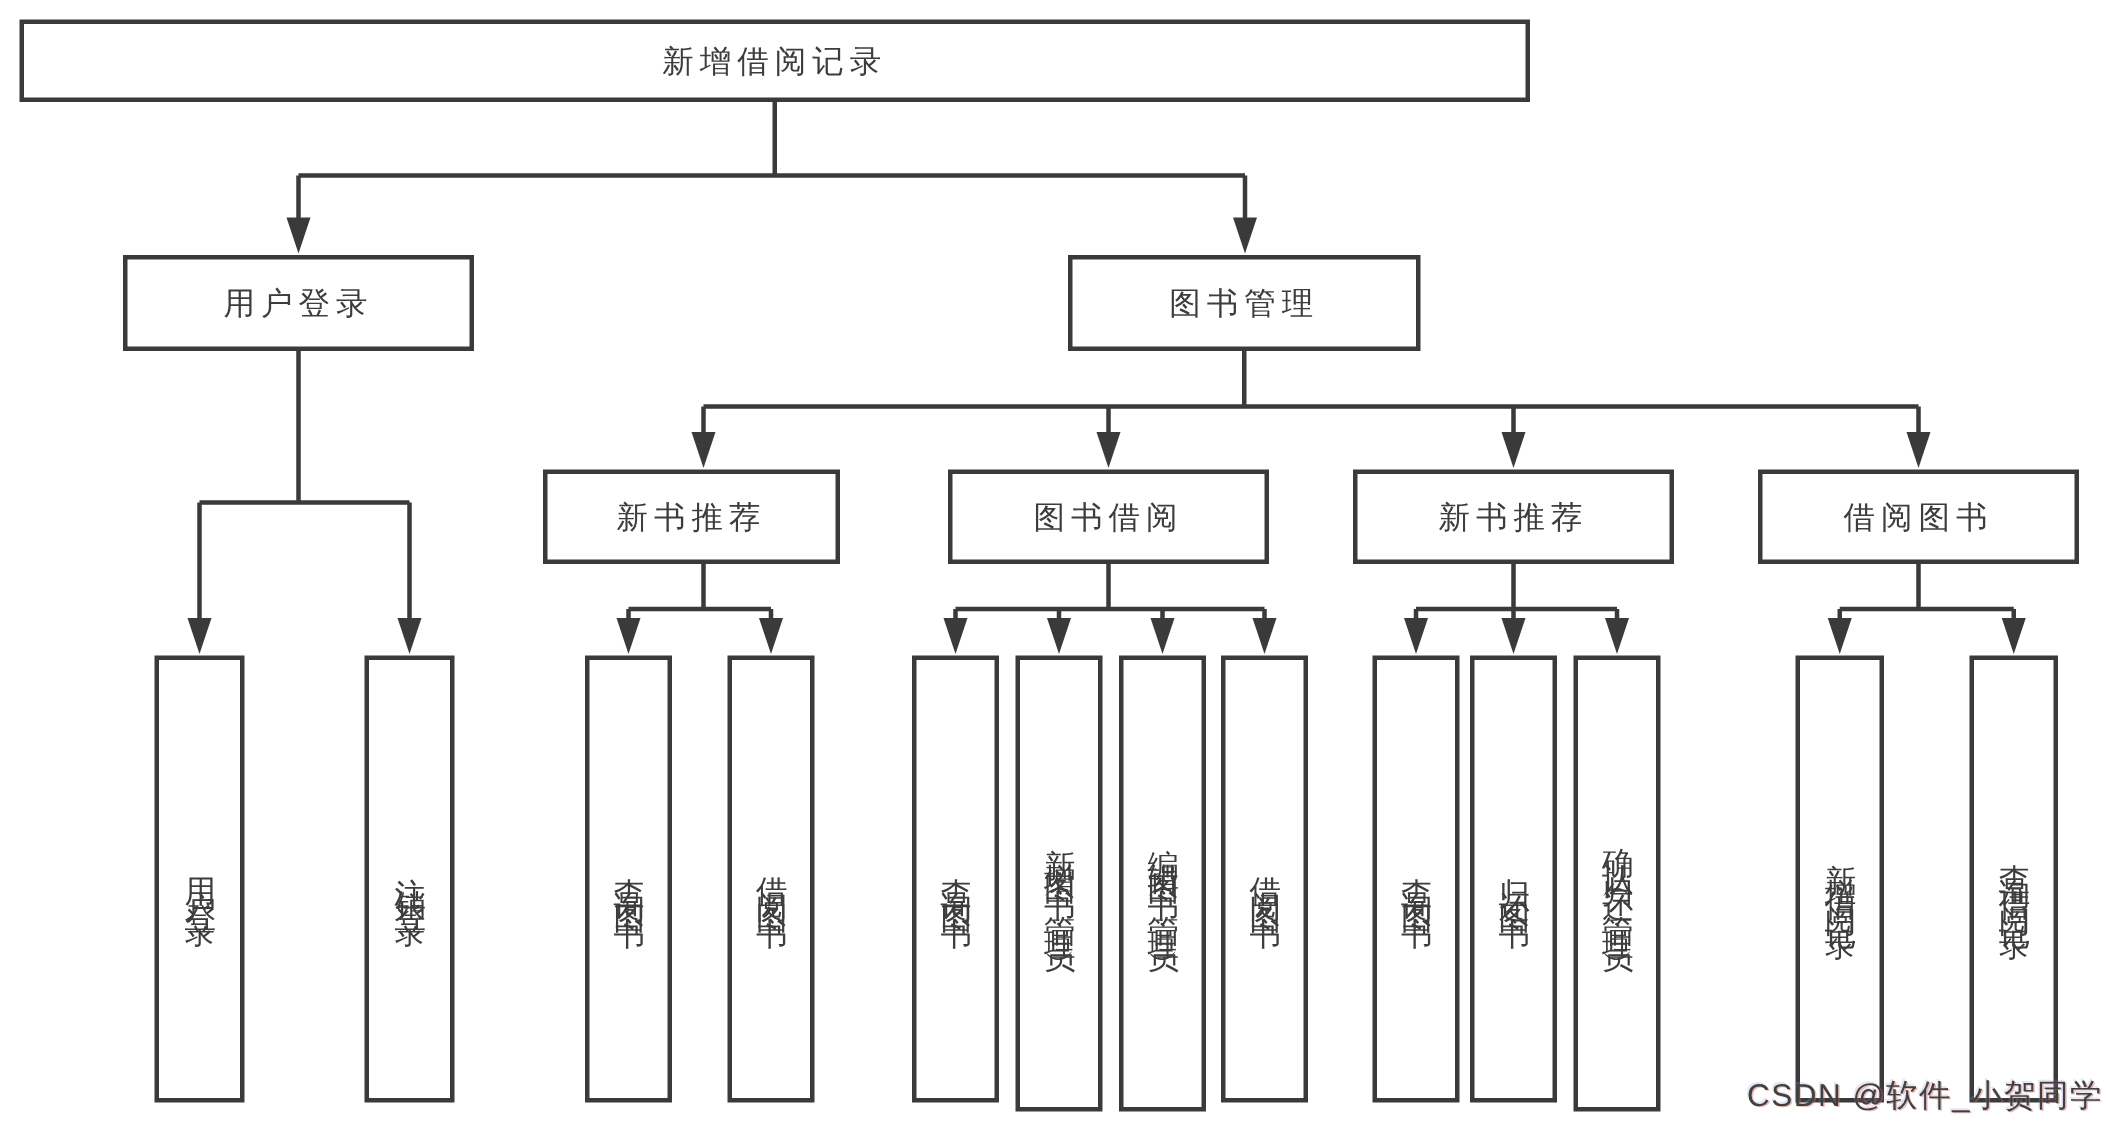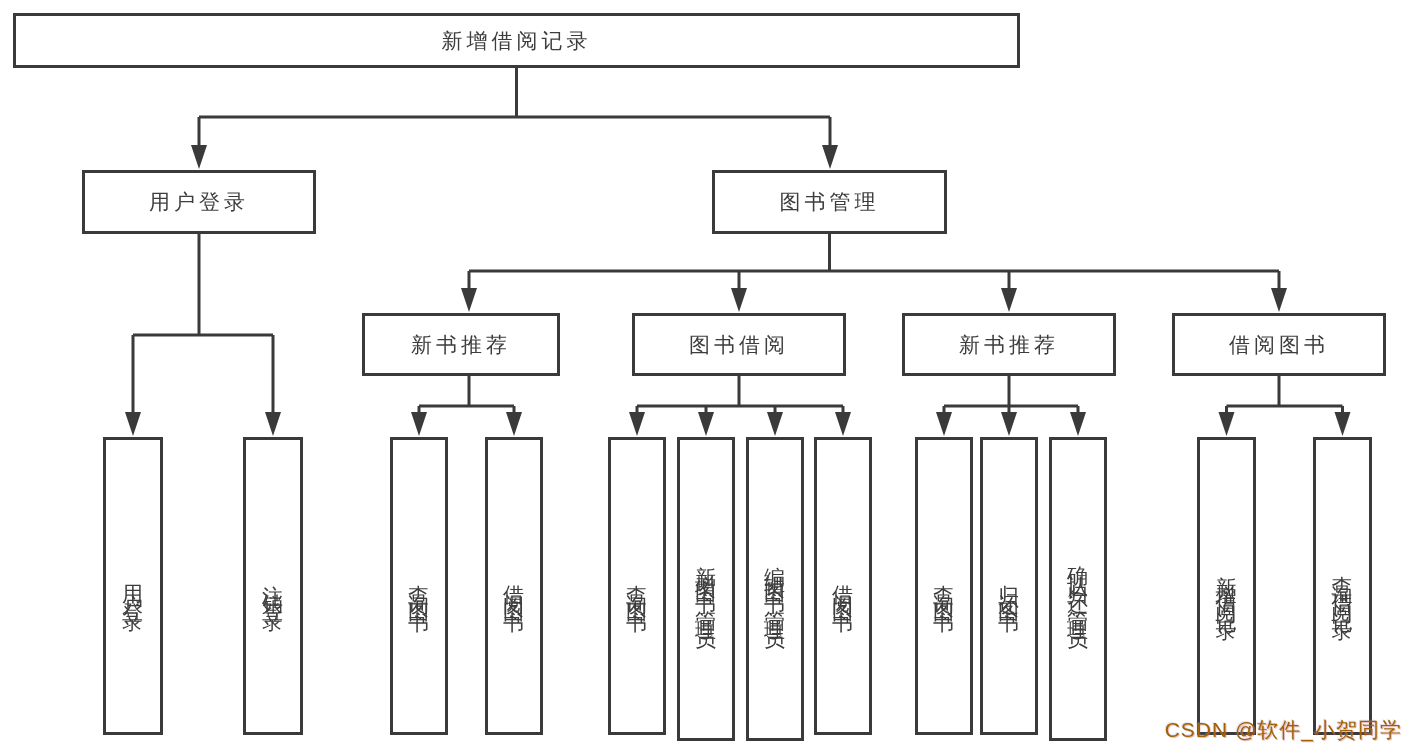--- a/index.html
+++ b/index.html
@@ -66,21 +66,21 @@
   #n-cb-2 { left: 1049px; height: 304px; }
   #n-br-0 { left: 1197px; width: 59px; }
   #n-br-1 { left: 1313px; width: 59px; }
 
   .watermark {
     position: absolute;
     right: 3px;
     bottom: 3px;
     font-size: 21px;
     letter-spacing: 1px;
-    color: #a16207;
+    color: #404040;
     text-shadow: 1px 1px 0 rgba(214, 106, 96, 0.45), -1px -1px 0 rgba(140, 150, 220, 0.25);
     z-index: 5;
     white-space: nowrap;
   }
 </style>
 </head>
 <body>
 
 <div class="stage">
 

